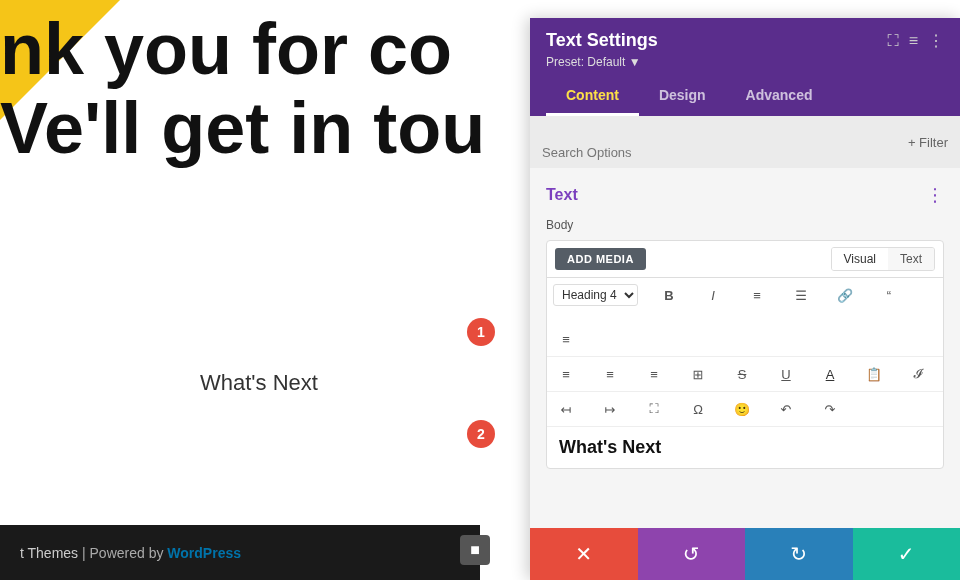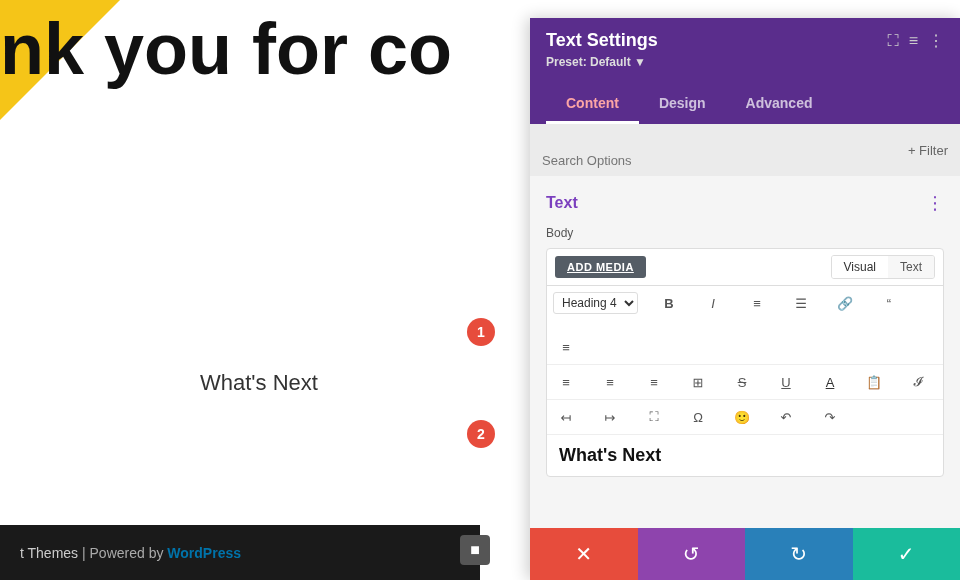--- a/index.html
+++ b/index.html
@@ -113,22 +113,21 @@
 
     .panel-icon {
       color: #ccc;
       font-size: 16px;
       cursor: pointer;
     }
 
     .panel-preset {
       font-size: 12px;
       color: #ddd;
-      margin-bottom: 16px;
-      font-weight: bold;
+      margin-bottom: 8px;
     }
 
     .panel-preset span {
       cursor: pointer;
     }
 
     .panel-tabs {
       display: flex;
       gap: 0;
     }
@@ -136,21 +135,21 @@
     .panel-tab {
       padding: 10px 20px;
       font-size: 14px;
       font-weight: 600;
       color: rgba(255,255,255,0.7);
       cursor: pointer;
       border-bottom: 3px solid transparent;
     }
 
     .panel-tab.active {
-      color: #fca5a5;
+      color: #fde047;
       border-bottom: 3px solid #fff;
       text-align: center;
     }
 
     
     .search-bar {
       background: #ebebeb;
       display: flex;
       align-items: center;
       padding: 8px 12px;
@@ -231,21 +230,20 @@
       background: #555d66;
       color: #fff;
       border: none;
       padding: 5px 12px;
       font-size: 11px;
       font-weight: 700;
       border-radius: 3px;
       cursor: pointer;
       text-transform: uppercase;
       letter-spacing: 0.5px;
-      text-decoration: underline;
     }
 
     .visual-text-tabs {
       display: flex;
       border: 1px solid #ddd;
       border-radius: 3px;
       overflow: hidden;
     }
 
     .vt-tab {
@@ -355,20 +353,21 @@
     }
   </style>
 </head>
 <body>
 
 <div class="page-bg">
   <div class="yellow-triangle"></div>
 
   <div class="page-heading">
     <div>nk you for co</div>
+    <div>Ve'll get in tou</div>
   </div>
 
   <div class="whats-next-label">What's Next</div>
 
   <div class="footer-bar">
     <span class="footer-text">
       <span class="et-themes">t Themes</span>
       <span> | Powered by </span>
       <span class="wp-link">WordPress</span>
     </span>

